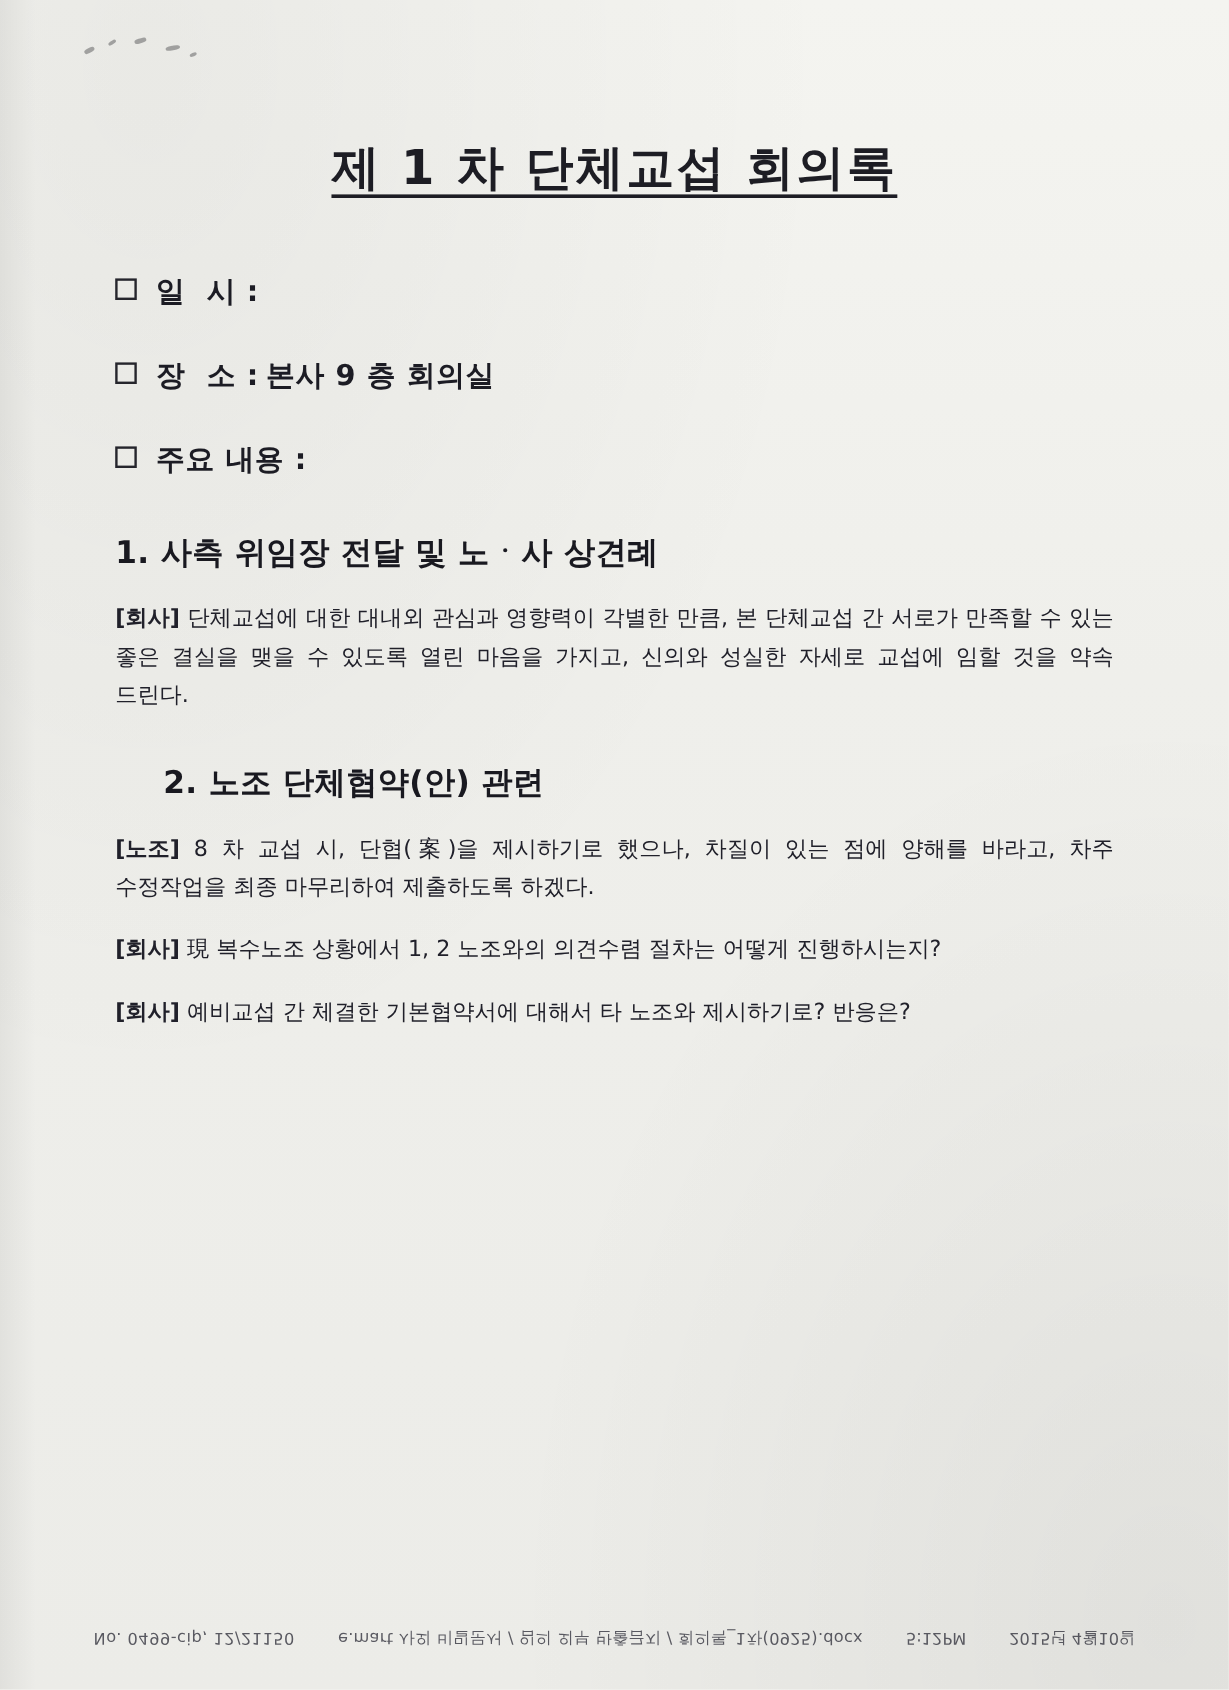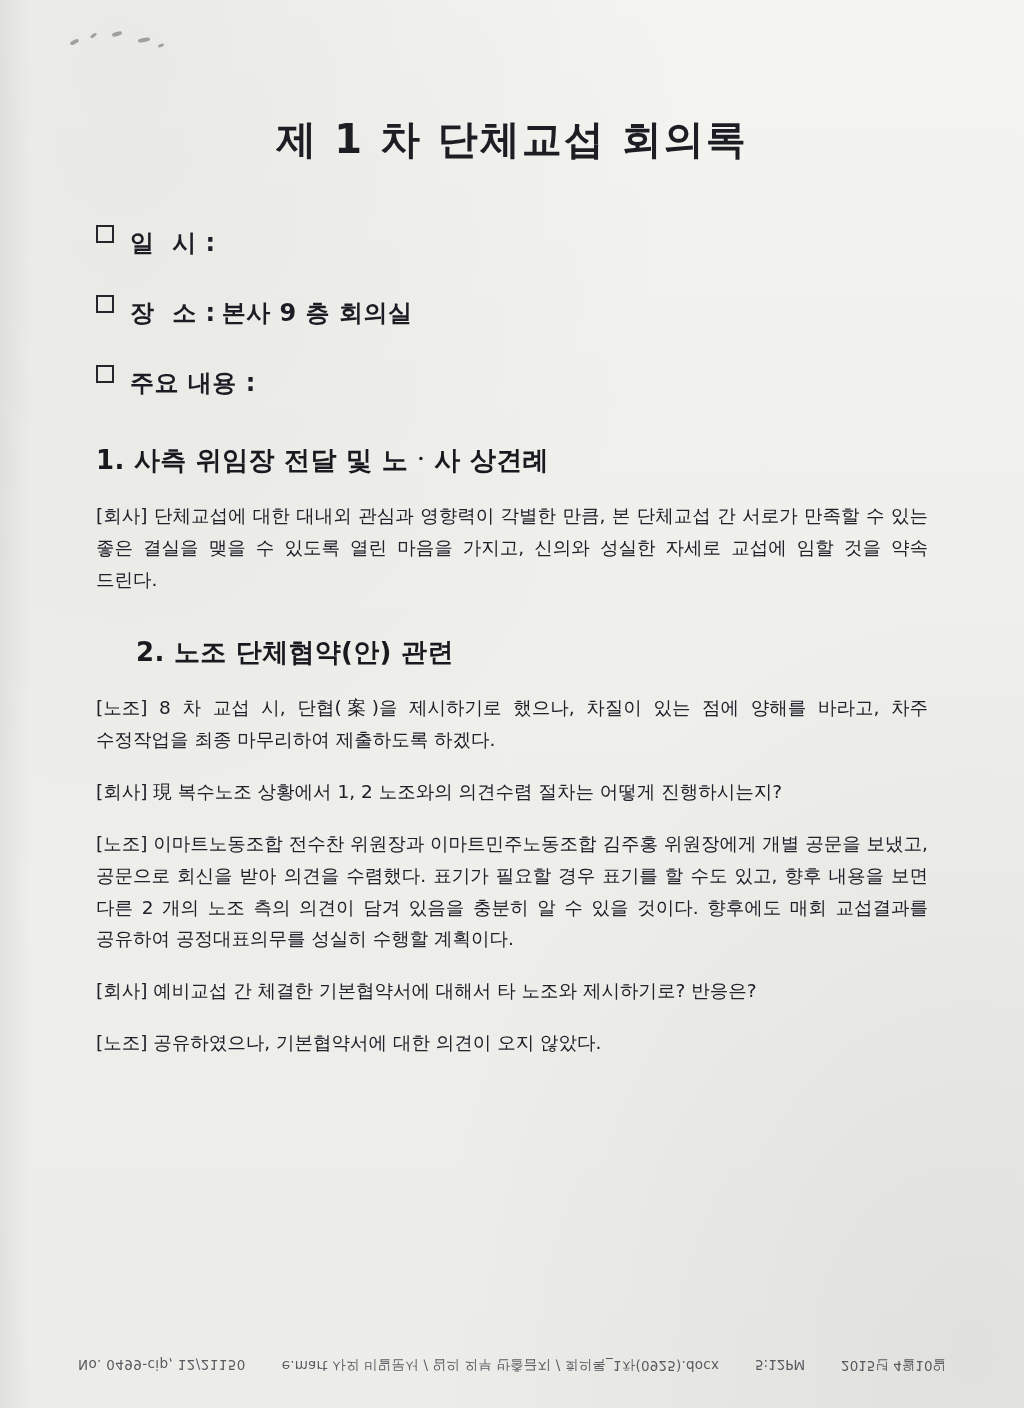--- a/index.html
+++ b/index.html
@@ -58,29 +58,30 @@
     padding: 0 96px;
   }
   .doc-title {
     margin: 0;
     padding-top: 112px;
     text-align: center;
     font-size: 40px;
     font-weight: 700;
     letter-spacing: 2px;
     color: #1d1d24;
+    text-decoration: underline;
     text-underline-offset: 9px;
     text-decoration-thickness: 3px;
   }
   .meta-block {
     margin-top: 60px;
   }
   .meta-row {
     display: flex;
-    align-items: flex-start;
+    align-items: center;
     margin-bottom: 38px;
     font-size: 24px;
     font-weight: 700;
     color: #1c1c24;
     letter-spacing: 0.5px;
   }
   .bullet-box {
     display: inline-block;
     width: 14px;
     height: 14px;
@@ -106,21 +107,21 @@
   .para {
     margin: 0 0 20px 0;
     font-size: 18.5px;
     line-height: 1.72;
     color: #20202a;
     text-align: justify;
     text-justify: inter-character;
     word-break: keep-all;
   }
   .para .tag {
-    font-weight: 400;
+    font-weight: 700;
   }
   .section-2 {
     margin-top: 40px;
     margin-left: 40px;
   }
   
   .footer-bar {
     position: absolute;
     left: 0;
     right: 0;
@@ -196,31 +197,25 @@
     <h2 class="section-head section-2">2. 노조 단체협약(안) 관련</h2>
 
     <p class="para">
       <span class="tag">[노조]</span><span> 8 차 교섭 시, 단협(案)을 제시하기로 했으나, 차질이 있는 점에 양해를 바라고, 차주 수정작업을 최종 마무리하여 제출하도록 하겠다.</span>
     </p>
 
     <p class="para">
       <span class="tag">[회사]</span><span> 現 복수노조 상황에서 1, 2 노조와의 의견수렴 절차는 어떻게 진행하시는지?</span>
     </p>
 
-    <p class="para">
-      <span class="tag">[노조]</span><span> 이마트노동조합 전수찬 위원장과 이마트민주노동조합 김주홍 위원장에게 개별 공문을 보냈고, 공문으로 회신을 받아 의견을 수렴했다. 표기가 필요할 경우 표기를 할 수도 있고, 향후 내용을 보면 다른 2 개의 노조 측의 의견이 담겨 있음을 충분히 알 수 있을 것이다. 향후에도 매회 교섭결과를 공유하여 공정대표의무를 성실히 수행할 계획이다.</span>
-    </p>
 
     <p class="para">
       <span class="tag">[회사]</span><span> 예비교섭 간 체결한 기본협약서에 대해서 타 노조와 제시하기로? 반응은?</span>
     </p>
 
-    <p class="para">
-      <span class="tag">[노조]</span><span> 공유하였으나, 기본협약서에 대한 의견이 오지 않았다.</span>
-    </p>
 
   </div>
 
   <div class="footer-bar">
     <span class="footer-right">No. 0499-cip,  12/21150</span>
     <span class="footer-center">e.mart 사외 비밀문서 / 임의 외부 반출금지 / 회의록_1차(0925).docx</span>
     <span class="footer-left">5:12PM</span>
     <span class="footer-left">2015년 4월10일</span>
   </div>
 

